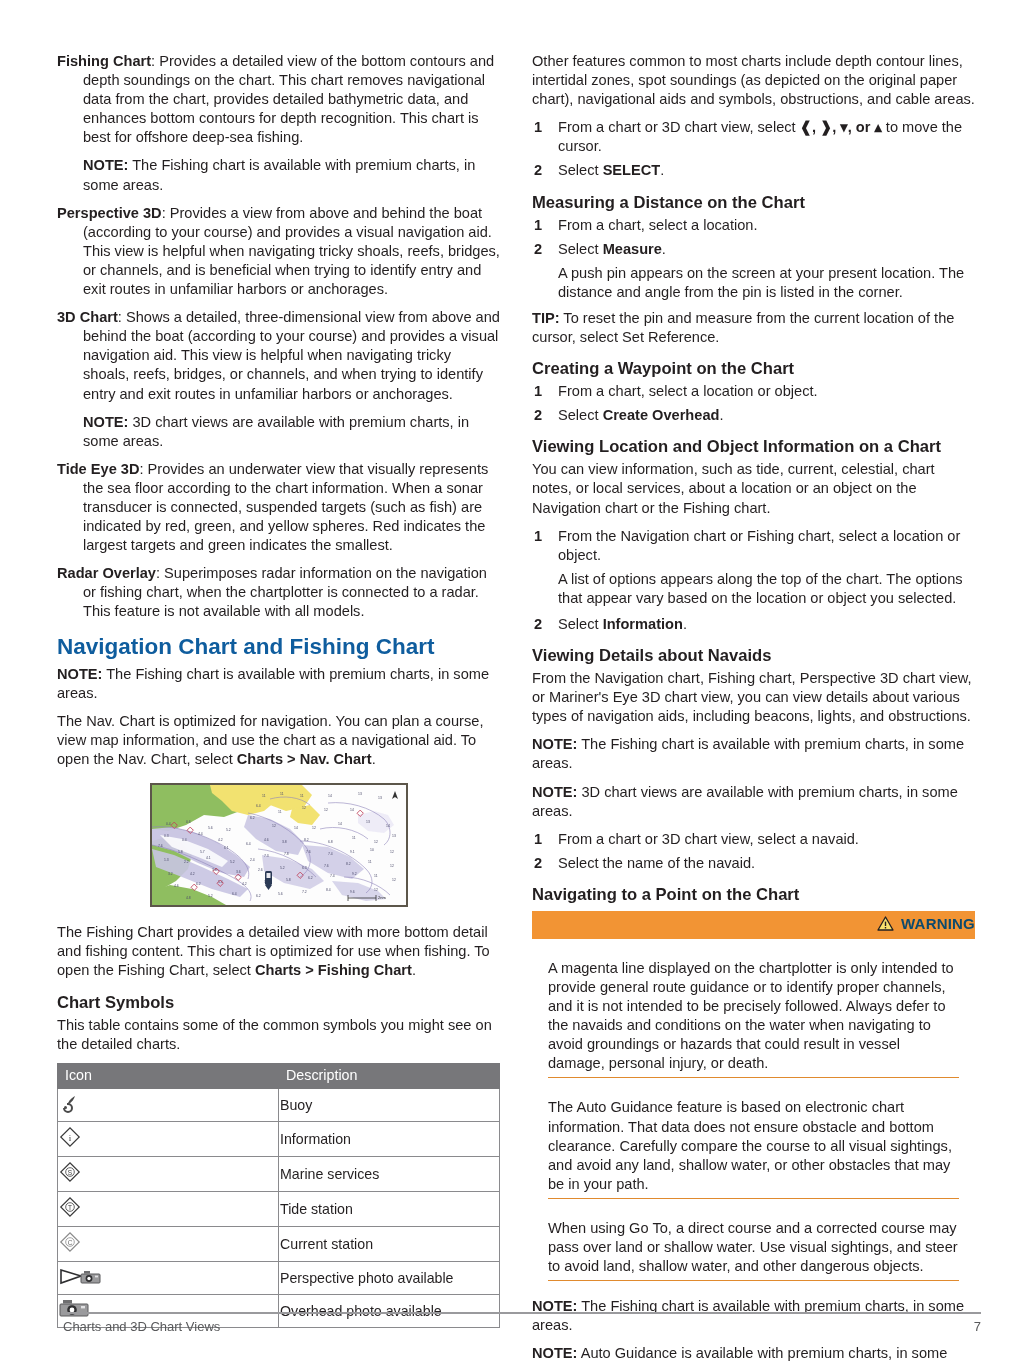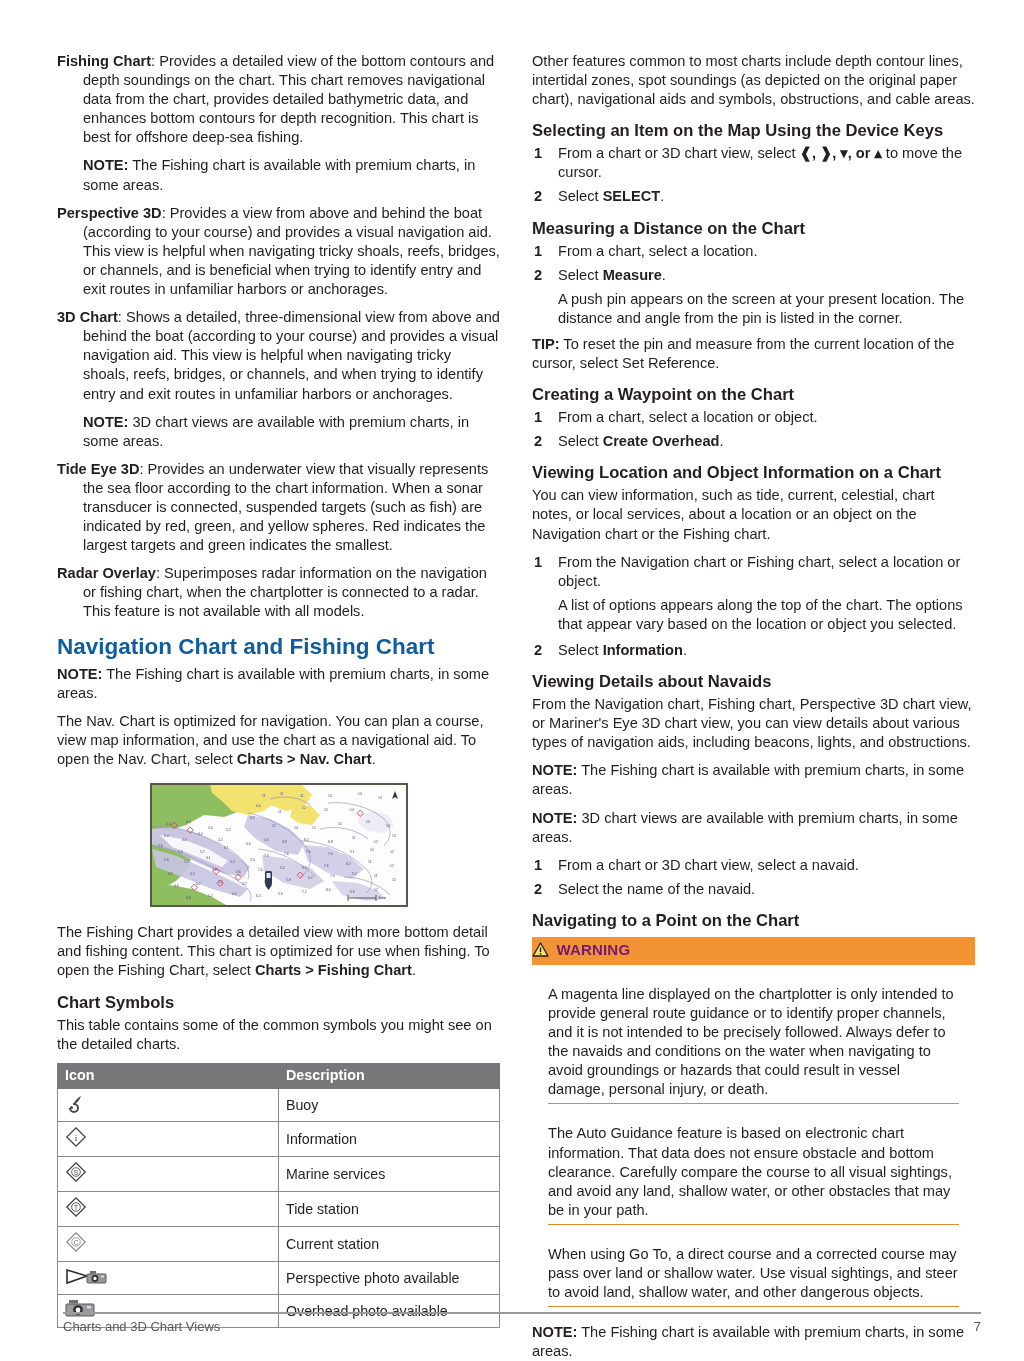--- a/index.html
+++ b/index.html
@@ -111,47 +111,47 @@
   table.symbols {
     border-collapse: collapse;
     width: 443px;
     margin-top: 7px;
     table-layout: fixed;
   }
   table.symbols th {
     background: #77777a;
     color: #ffffff;
     font-size: 14.3px;
-    font-weight: bold;
+    font-weight: normal;
     text-align: left;
     padding: 3px 7px 4px 7px;
     border: 1px solid #77777a;
     line-height: 17px;
   }
   table.symbols td {
     border: 1px solid #8a8a8d;
     font-size: 14.2px;
     line-height: 18px;
-    padding: 4px 7px;
+    padding: 4px 1px;
     vertical-align: middle;
     height: 22px;
   }
   td.icon-cell {
     width: 92px;
     text-align: left;
     padding-left: 8px;
   }
   td.desc-cell { width: 349px; }
   .sym { display: inline-block; vertical-align: middle; }
 
   
   .warn-banner {
     background: #f29434;
-    color: #701a75;
-    text-align: left;
+    color: #0c4a6e;
+    text-align: right;
     font-size: 15px;
     font-weight: bold;
     line-height: 21px;
     padding: 2px 0 3px 0;
     margin: 6px 0 16px 0;
     letter-spacing: 0.2px;
   }
   .warn-banner .wtri { vertical-align: -2px; margin-right: 3px; }
   .warn-para {
     font-size: 14.6px;
@@ -466,21 +466,20 @@
           </tr>
         </tbody>
       </table>
 
     </div>
 
     <div class="col">
 
       <div class="para">Other features common to most charts include depth contour lines, intertidal zones, spot soundings (as depicted on the original paper chart), navigational aids and symbols, obstructions, and cable areas.</div>
 
-      <div class="h3 tight">Selecting an Item on the Map Using the Device Keys</div>
       <ol class="steps">
         <li><span class="num">1</span><span>From a chart or 3D chart view, select </span><span class="b">❰, ❱, ▾, or ▴</span><span> to move the cursor.</span></li>
         <li><span class="num">2</span><span>Select </span><span class="b">SELECT</span><span>.</span></li>
       </ol>
 
       <div class="h3 tight">Measuring a Distance on the Chart</div>
       <ol class="steps">
         <li><span class="num">1</span><span>From a chart, select a location.</span></li>
         <li><span class="num">2</span><span>Select </span><span class="b">Measure</span><span>.</span></li>
       </ol>

